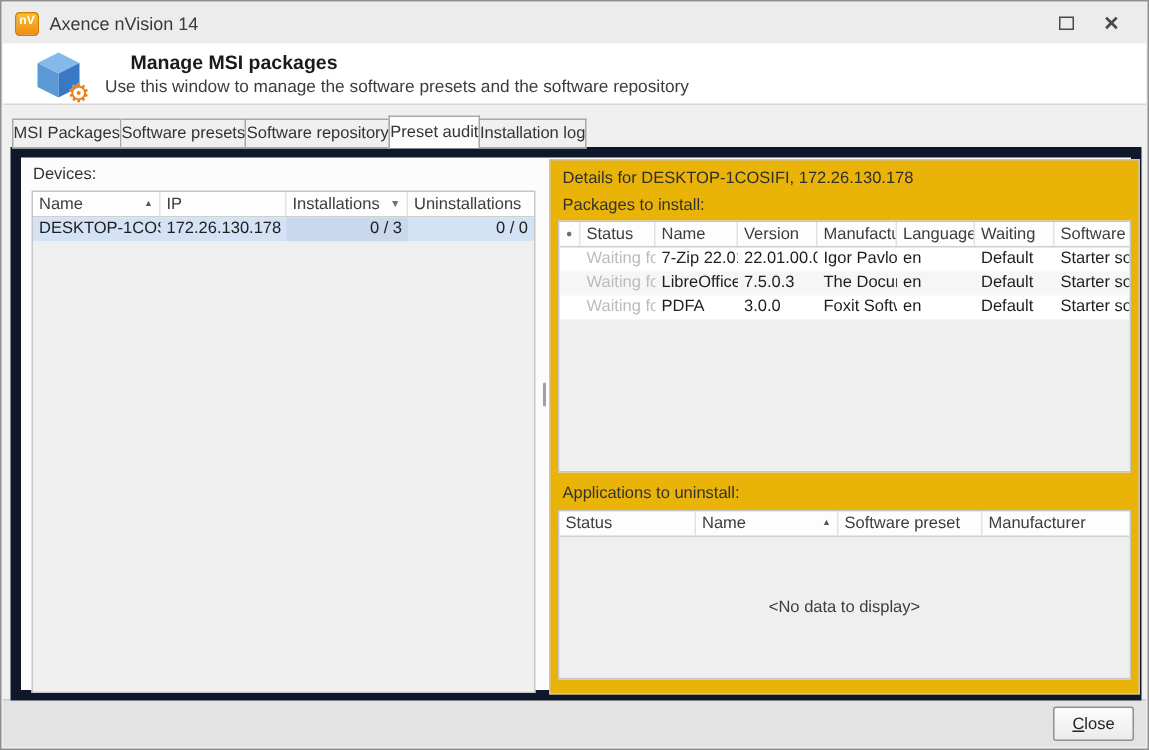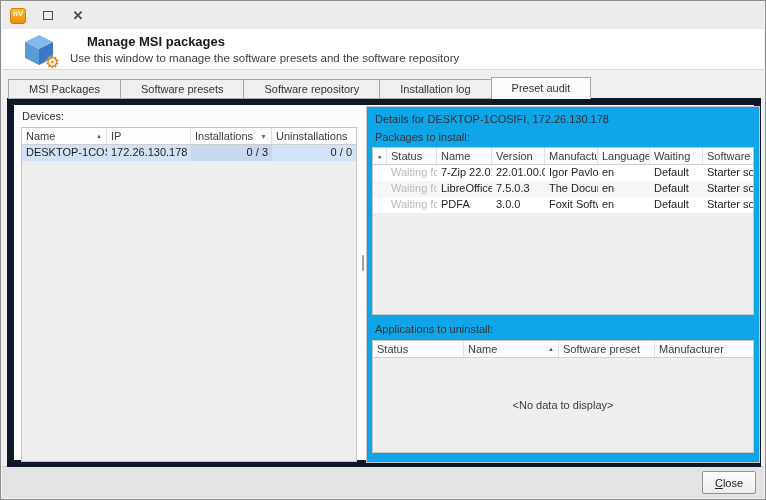--- a/index.html
+++ b/index.html
@@ -18,21 +18,21 @@
 
   
   .headerband { position:absolute; left:1px; top:28px; right:1px; height:41px; background:#ffffff; border-bottom:1px solid #d8d8d8; }
   .cube-wrap { position:absolute; left:20px; top:4px; width:34px; height:34px; }
   .gear { position:absolute; right:-4px; bottom:-4px; font-size:17px; color:#ef7d10; line-height:1; text-shadow:0 0 1px #fff; }
   .hdr-title { position:absolute; left:68px; top:5px; font-size:13px; font-weight:bold; color:#1a1a1a;margin-left:17px; }
   .hdr-sub { position:absolute; left:68px; top:23px; font-size:11.5px; color:#3c3c3c; }
 
   
   .tabstrip { position:absolute; left:7px; top:76px; height:22px; display:flex; align-items:flex-end; z-index:3; }
-  .tab { height:20px; line-height:19px; padding:0 20px; background:#f0f0f0; border:1px solid #a8a8a8; border-left:none; color:#333; cursor:default; }
+  .tab { height:20px; line-height:19px; padding:0 0; background:#f0f0f0; border:1px solid #a8a8a8; border-left:none; color:#333; cursor:default; }
   .tab:first-child { border-left:1px solid #a8a8a8; }
   .tab.active { background:#fcfcfc; height:22px; line-height:21px; border:1px solid #a8a8a8; border-bottom:none; margin-left:-1px; position:relative; z-index:4; }
 
   
   .tabpage { position:absolute; left:6px; top:97px; width:754px; height:369px; background:#fcfcfc; border:7px solid #0f172a; z-index:2; }
 
   .devices-label { position:absolute; left:8px; top:5px; color:#333; }
   .grid { position:absolute; background:#fff; border:1px solid #c6c6c6; display:flex; flex-direction:column; overflow:hidden; }
   .devices-grid { left:7px; top:22px; width:336px; height:335px; }
   .g-head { display:flex; height:17px; border-bottom:1px solid #cfcfcf; background:#fdfdfd; flex:none; }
@@ -46,21 +46,21 @@
   .num { text-align:right; }
 
   .dev-row { background:#d4e2f5; }
   .dev-row .c-inst { background:#c9d8ec; }
 
   
   .splitter { position:absolute; left:346px; top:0; width:6px; height:100%; }
   .splitter-grip { position:absolute; left:2px; top:150px; width:2px; height:16px; background:#9f9fa8; border-radius:1px; }
 
   
-  .groupbox { position:absolute; left:352px; top:1px; width:394px; height:357px; background:#0ea5e9; border:1px solid #c6c6c6; }
+  .groupbox { position:absolute; left:352px; top:1px; width:394px; height:357px; background:#eab308; border:1px solid #c6c6c6; }
   .gb-title { position:absolute; left:8px; top:6px; color:#2f2f2f; }
   .pkg-label { position:absolute; left:8px; top:24px; color:#333;text-align:right; }
   .pkg-grid { left:5px; top:40px; width:382px; height:168px; }
   .apps-label { position:absolute; left:8px; top:216px; color:#333; }
   .apps-grid { left:5px; top:233px; width:382px; height:113px; }
 
   .status-dim { color:#bcbcbc; }
   .row-alt { background:#f6f6f6; }
   .bullet-glyph { font-size:7px; color:#6e6e6e; margin:0 auto; }
   .empty-body { flex:1; background:#efefef; display:flex; align-items:center; justify-content:center; color:#3c3c3c; }
@@ -79,20 +79,21 @@
 </style>
 </head>
 <body>
 
 <div class="window">
 
   <div class="titlebar">
     <div class="app-icon">
         <span>nV</span>
       </div>
+    <div class="titlebar-text">Axence nVision 14</div>
     <div class="win-btn">
         <span class="maximize-glyph"></span>
       </div>
     <div class="win-btn">
         <span class="close-glyph">✕</span>
       </div>
   </div>
 
   <div class="headerband">
     <div class="cube-wrap">
@@ -104,22 +105,22 @@
       <span class="gear">⚙</span>
     </div>
     <div class="hdr-title">Manage MSI packages</div>
     <div class="hdr-sub">Use this window to manage the software presets and the software repository</div>
   </div>
 
   <div class="tabstrip">
     <div class="tab">MSI Packages</div>
     <div class="tab">Software presets</div>
     <div class="tab">Software repository</div>
+    <div class="tab active">Preset audit</div>
     <div class="tab">Installation log</div>
-    <div class="tab active">Preset audit</div>
   </div>
 
   <div class="tabpage">
 
     <div class="devices-label">Devices:</div>
 
     <div class="grid devices-grid">
       <div class="g-head">
         <div class="g-hcell w-dname">
             <span>Name</span>

